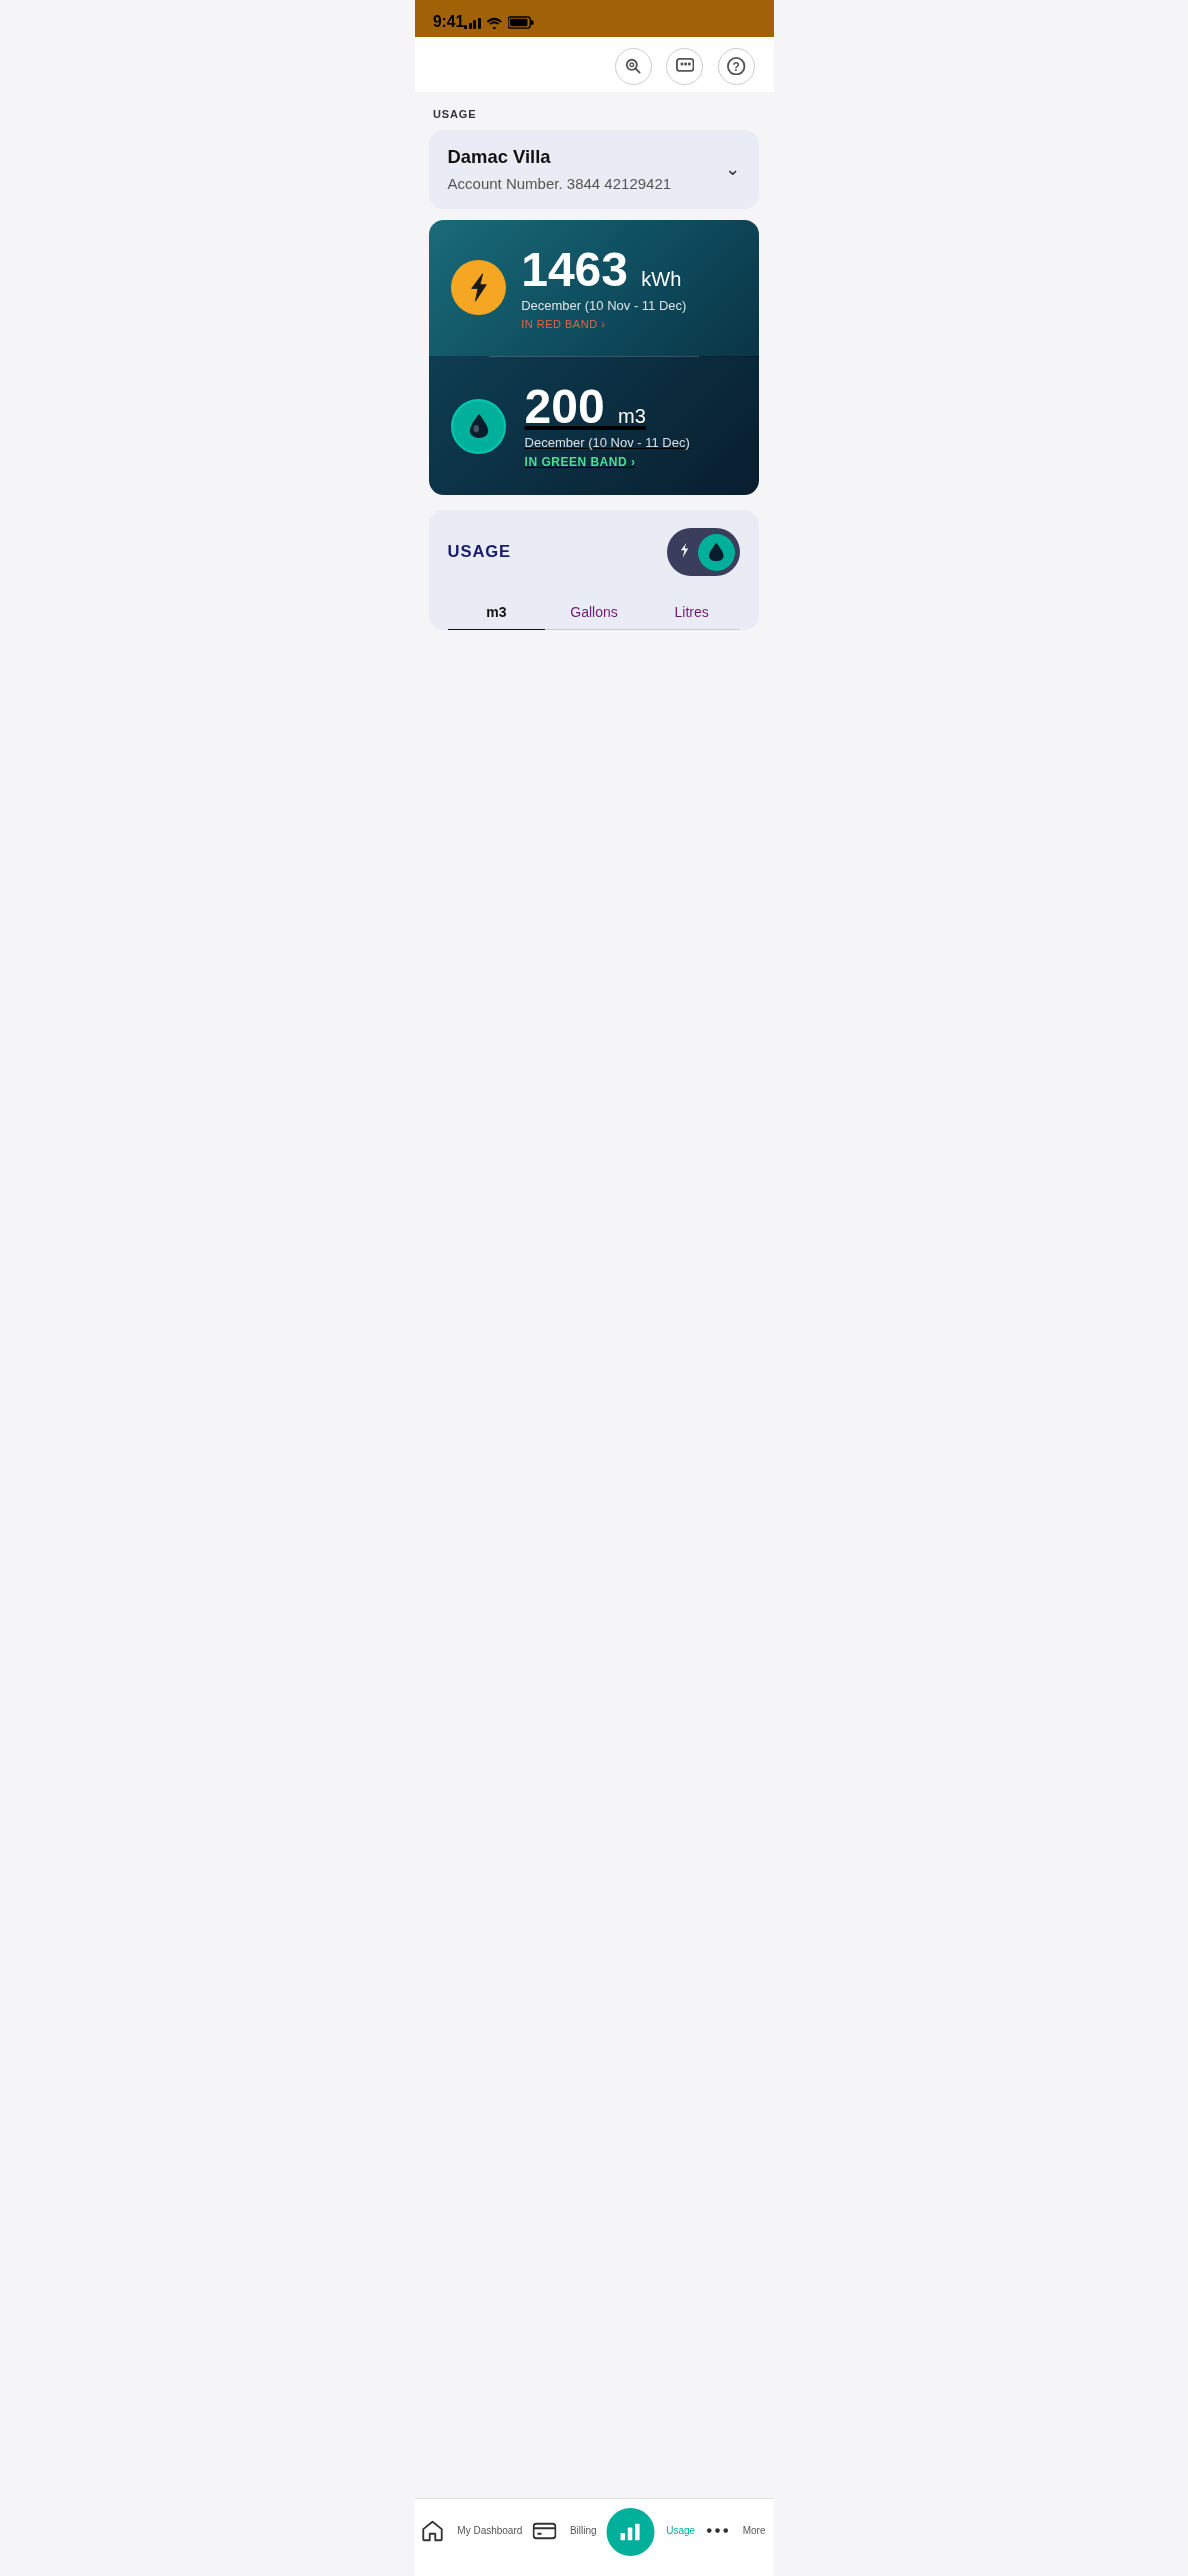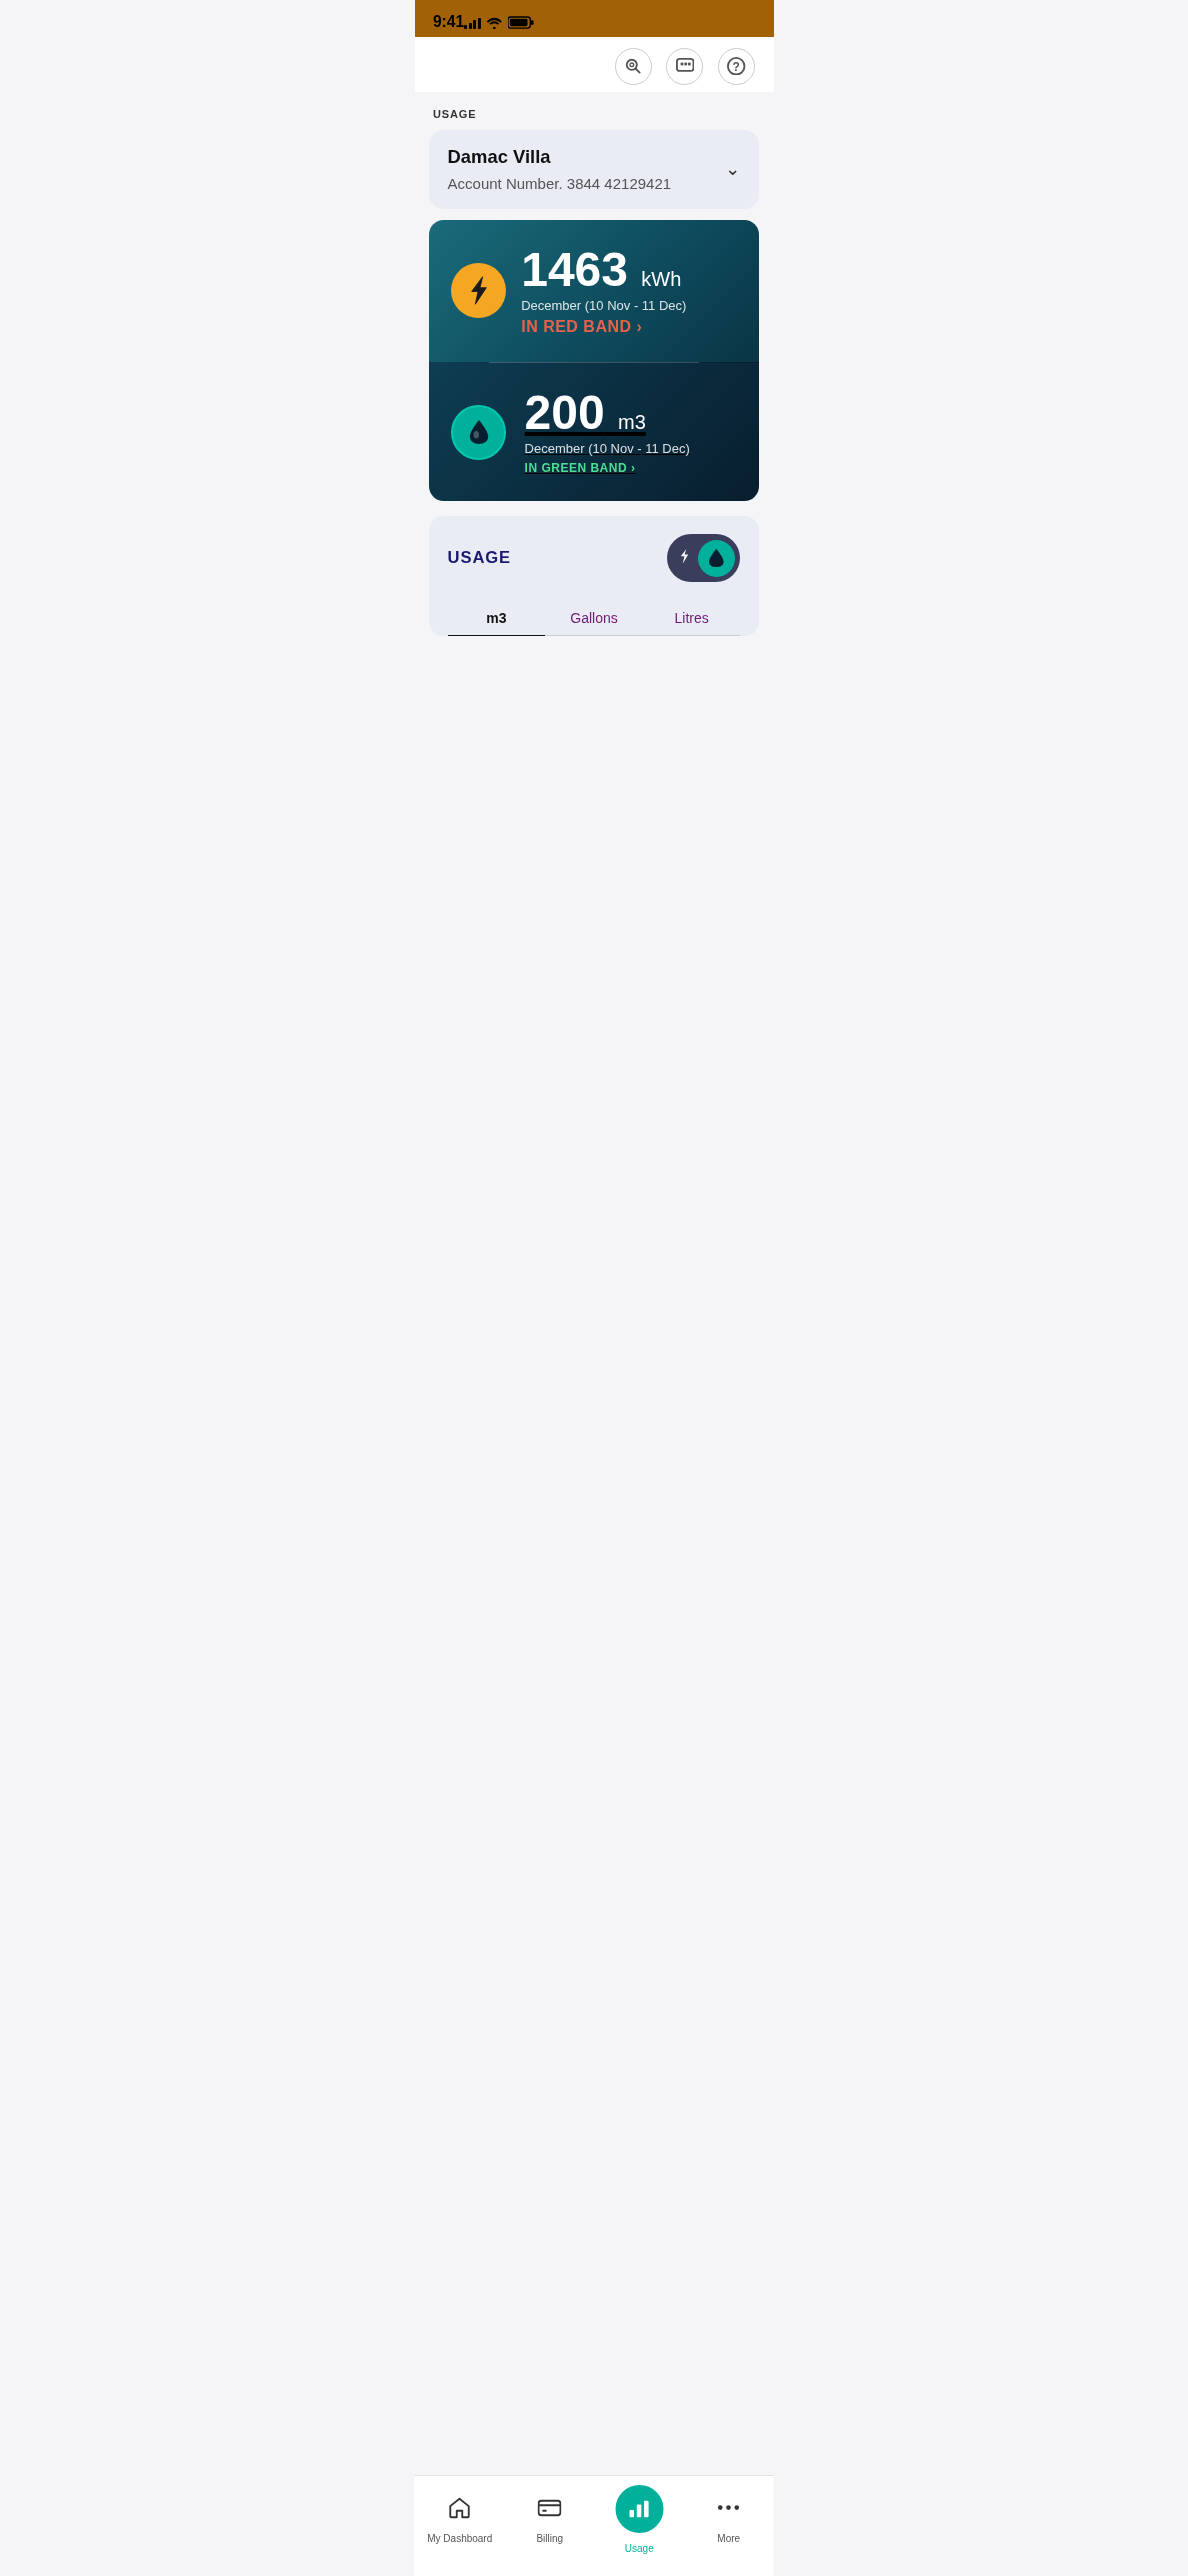--- a/index.html
+++ b/index.html
@@ -137,22 +137,22 @@
     .electricity-value span.unit {
       font-size: 20px;
       font-weight: 400;
     }
     .electricity-period {
       font-size: 13px;
       color: rgba(255,255,255,0.85);
       margin-top: 3.7px;
     }
     .electricity-band {
-      font-size: 16px;
-      font-weight: 700;
+      font-size: 11px;
+      font-weight: 400;
       color: #e8614a;
       margin-top: 5.5px;
       letter-spacing: 0.5px;
       cursor: pointer;
     }
     .electricity-band::after { content: ' ›'; }
 
     
     .water-card {
       background: linear-gradient(135deg, #0e3d52 0%, #081e2e 100%);
@@ -297,21 +297,21 @@
       background: #fff;
       border-top: 0.9px solid #e0e0e0;
       display: flex;
       justify-content: space-around;
       align-items: center;
       padding: 9.2px 0 22px 0;
       z-index: 100;
     }
     .nav-item {
       display: flex;
-      flex-direction: column;
+      flex-direction: row;
       align-items: center;
       gap: 12px;
       cursor: pointer;
       min-width: 64px;
     }
     .nav-icon {
       width: 26px;
       height: 26px;
       display: flex;
       align-items: center;

